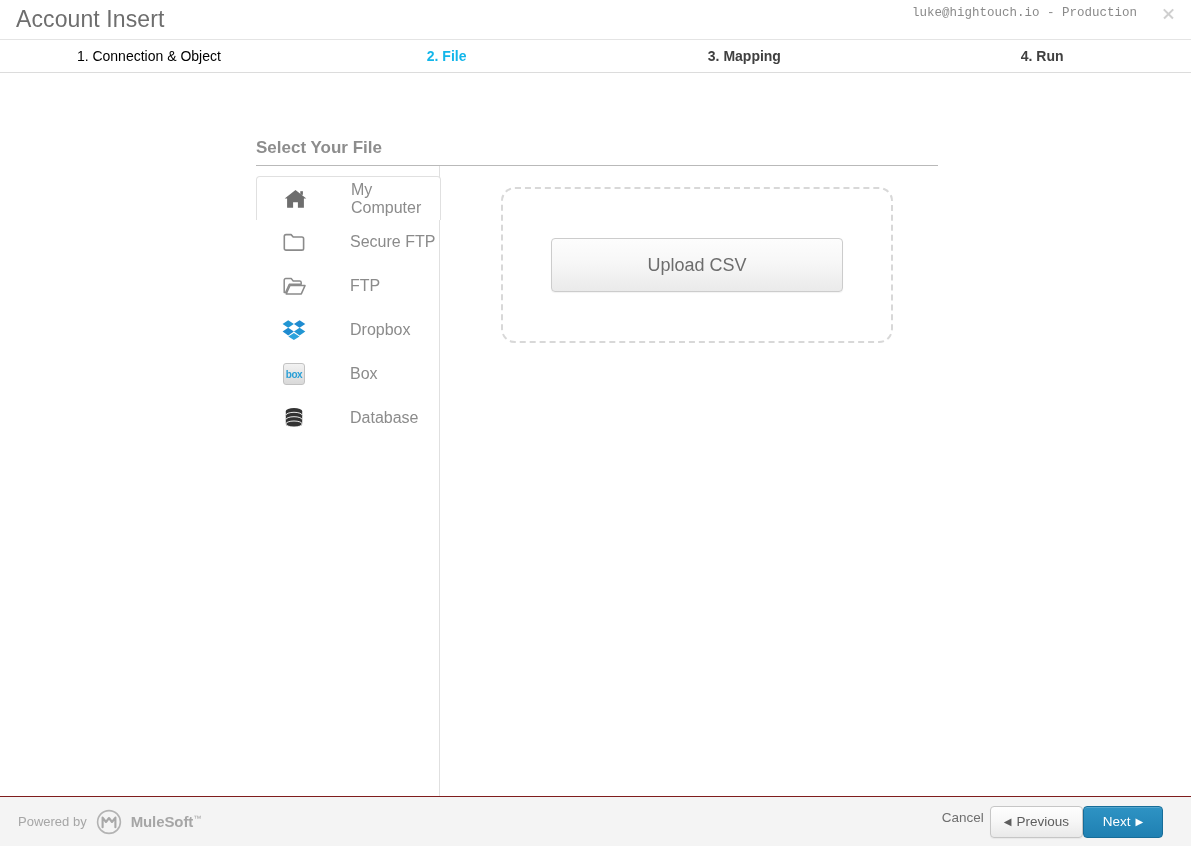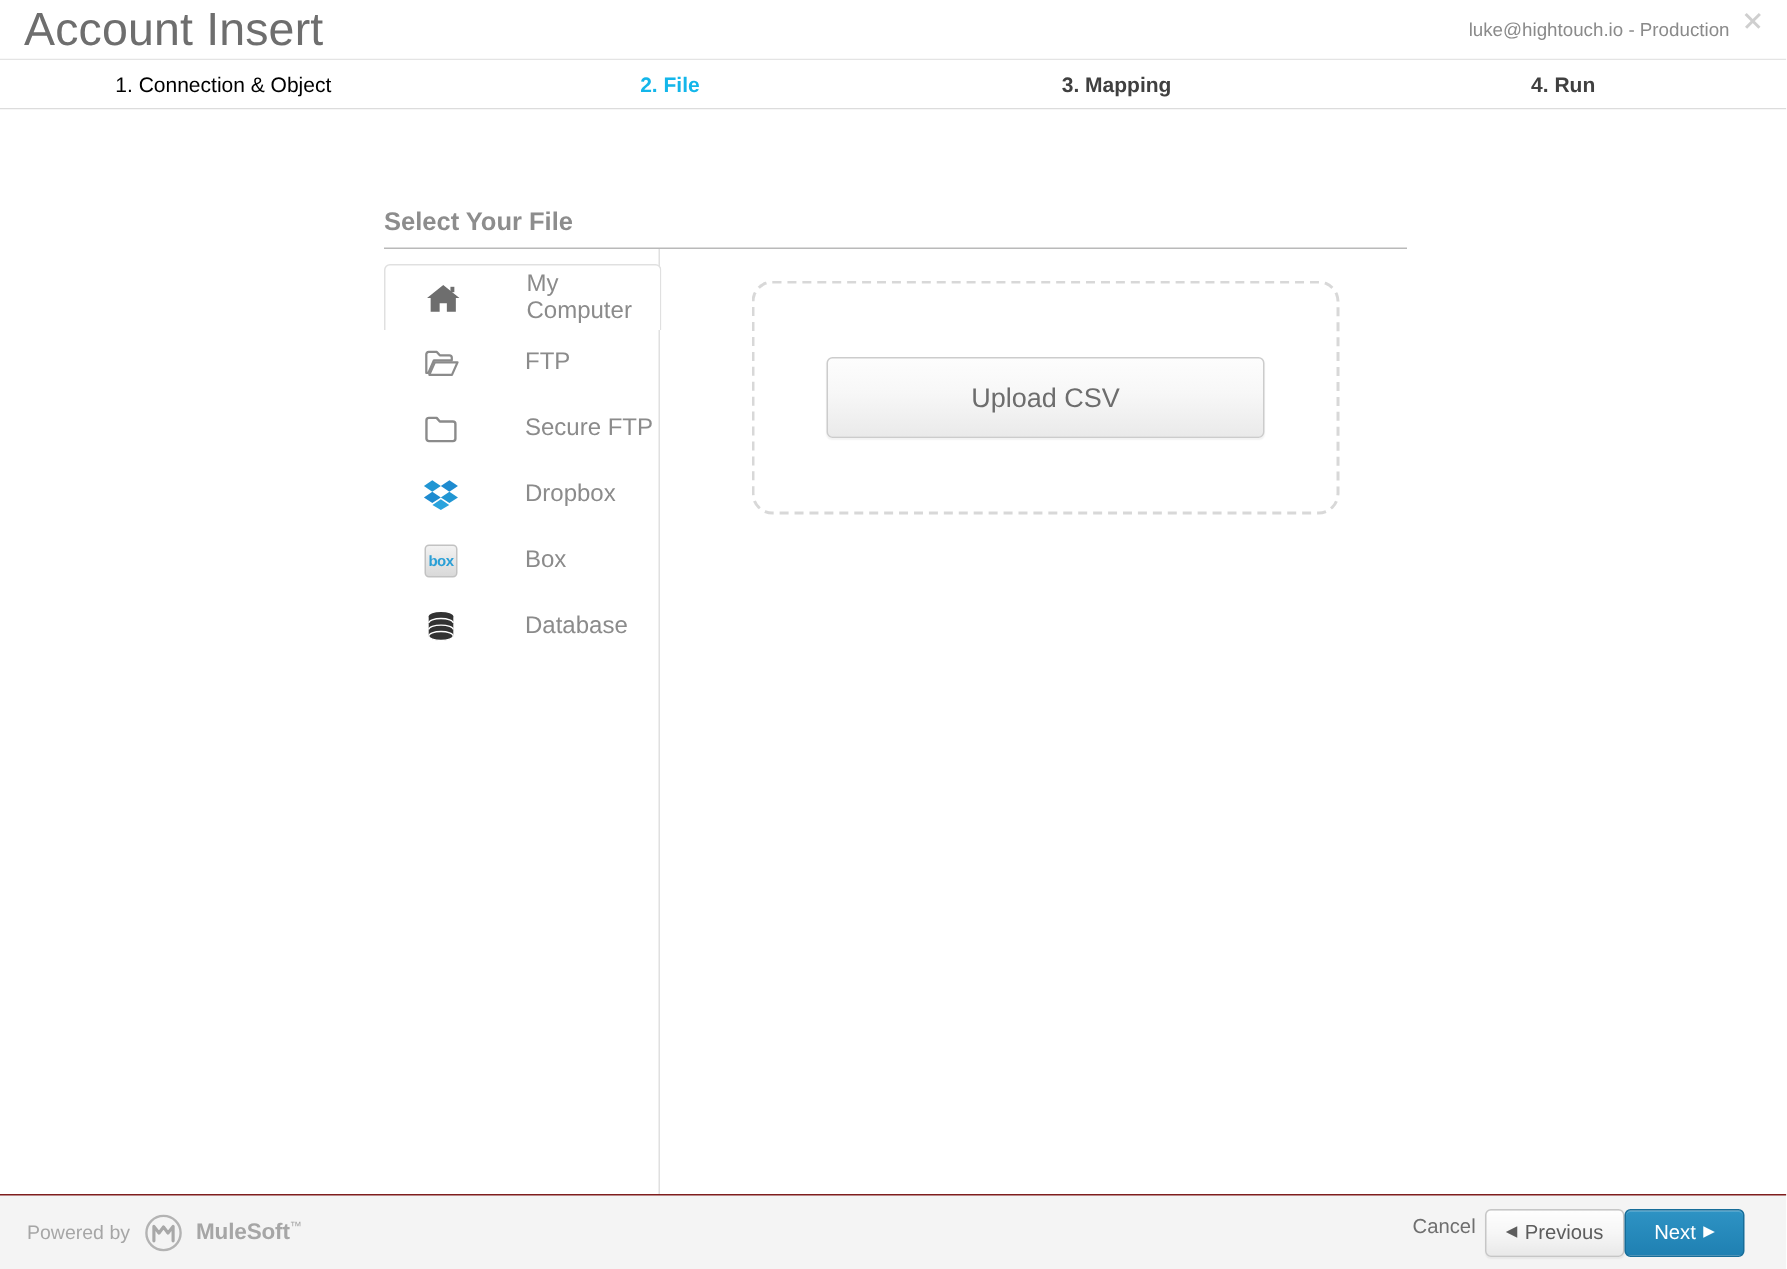--- a/index.html
+++ b/index.html
@@ -24,32 +24,32 @@
   .titlebar {
     position: relative;
     height: 39px;
     flex: 0 0 39px;
     display: flex;
     align-items: center;
     padding: 0 14px 0 16px;
     background: #ffffff;
   }
   .app-title {
-    font-size: 31px;
+    font-size: 23px;
     font-weight: 400;
     color: #6e6e6e;
     letter-spacing: 0.1px;
     line-height: 1;
     white-space: nowrap;
   }
   .titlebar-right {
     margin-left: auto;
     display: flex;
-    align-items: center;
-    gap: 8px;
+    gap: 24px;
+    font-family: Liberation Mono, monospace;
   }
   .account-label {
     font-size: 12.5px;
     color: #8a8a8a;
     white-space: nowrap;
   }
   .close-btn {
     width: 16px; height: 16px;
     position: relative;
     cursor: pointer;
@@ -293,35 +293,35 @@
               <svg width="23" height="20" viewBox="0 0 23 20" aria-hidden="true">
                 <path d="M11.5 1 L22.3 9.6 L19.9 9.6 L19.9 18.8 L13.9 18.8 L13.9 13.2 L9.1 13.2 L9.1 18.8 L3.1 18.8 L3.1 9.6 L0.7 9.6 Z" fill="#6e6e6e"></path>
                 <rect x="16.3" y="2.2" width="2.6" height="3.6" fill="#6e6e6e"></rect>
               </svg>
             </span>
             <span>My Computer</span>
           </div>
 
           <div class="source-item">
             <span class="ic">
+              <svg width="22" height="19" viewBox="0 0 22 19" aria-hidden="true">
+                <path d="M1.3 3.3 A1.7 1.7 0 0 1 3 1.6 H8.1 L10.2 4.0 H18.9 A1.7 1.7 0 0 1 20.6 5.7 V15.4 A1.7 1.7 0 0 1 18.9 17.1 H3 A1.7 1.7 0 0 1 1.3 15.4 Z" fill="none" stroke="#8b8b8b" stroke-width="1.6" stroke-linejoin="round"></path>
+              </svg>
+            </span>
+            <span>Secure FTP</span>
+          </div>
+
+          <div class="source-item">
+            <span class="ic">
               <svg width="23" height="19" viewBox="0 0 23 19" aria-hidden="true">
                 <path d="M1.2 3.2 A1.6 1.6 0 0 1 2.8 1.6 H8.2 L10.2 3.9 H16.6 A1.6 1.6 0 0 1 18.2 5.5 V7.2 H6.3 L2.6 15.6 H1.2 Z" fill="none" stroke="#8b8b8b" stroke-width="1.5" stroke-linejoin="round"></path>
                 <path d="M6.9 8.6 H22 L18.3 16.9 H3.2 Z" fill="none" stroke="#8b8b8b" stroke-width="1.5" stroke-linejoin="round"></path>
               </svg>
             </span>
             <span>FTP</span>
-          </div>
-
-          <div class="source-item">
-            <span class="ic">
-              <svg width="22" height="19" viewBox="0 0 22 19" aria-hidden="true">
-                <path d="M1.3 3.3 A1.7 1.7 0 0 1 3 1.6 H8.1 L10.2 4.0 H18.9 A1.7 1.7 0 0 1 20.6 5.7 V15.4 A1.7 1.7 0 0 1 18.9 17.1 H3 A1.7 1.7 0 0 1 1.3 15.4 Z" fill="none" stroke="#8b8b8b" stroke-width="1.6" stroke-linejoin="round"></path>
-              </svg>
-            </span>
-            <span>Secure FTP</span>
           </div>
 
           <div class="source-item">
             <span class="ic">
               <svg width="24" height="22" viewBox="0 0 24 22" aria-hidden="true">
                 <polygon points="6.2,1.2 0.6,5.0 6.2,8.8 11.9,5.0" fill="#2196d3"></polygon>
                 <polygon points="17.6,1.2 11.9,5.0 17.6,8.8 23.3,5.0" fill="#1e8bd0"></polygon>
                 <polygon points="0.6,12.6 6.2,8.8 11.9,12.6 6.2,16.4" fill="#1e8bd0"></polygon>
                 <polygon points="11.9,12.6 17.6,8.8 23.3,12.6 17.6,16.4" fill="#2196d3"></polygon>
                 <polygon points="6.3,17.6 11.9,13.9 17.5,17.6 11.9,21.0" fill="#2aa3dd"></polygon>

